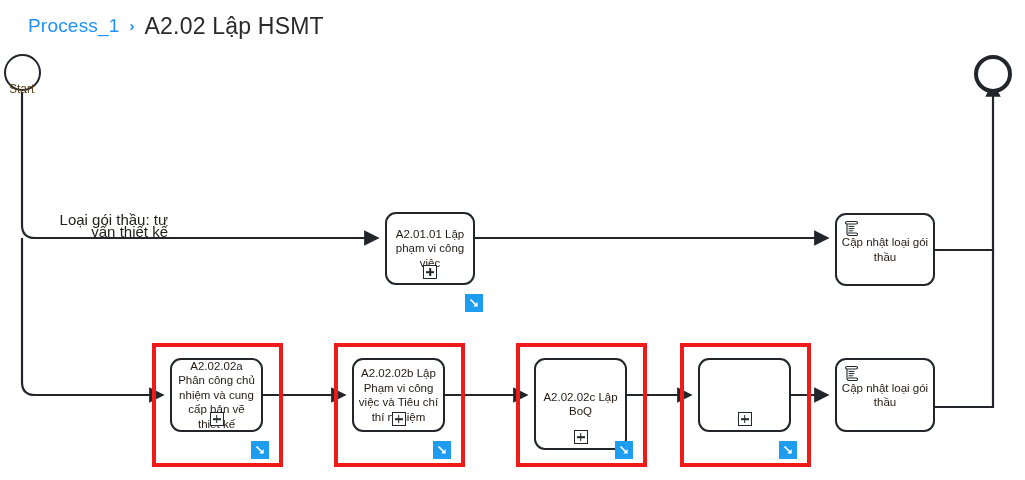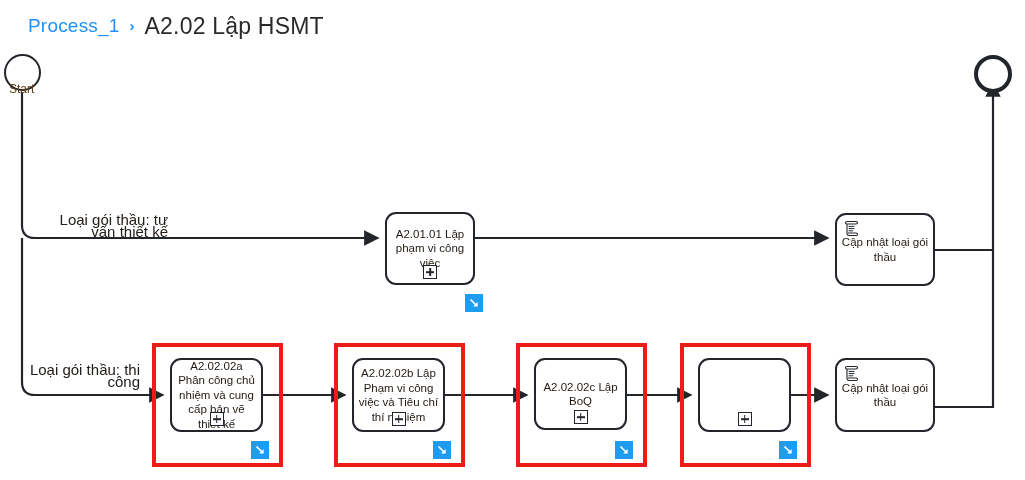--- a/index.html
+++ b/index.html
@@ -197,22 +197,20 @@
   </div>
 
   <div class="event event-start" style="left:4px; top:54px; width:37px; height:37px;"></div>
   <div class="event-label" style="left:9px; top:83px;">Start</div>
 
   <div class="event event-end" style="left:974px; top:55px; width:38px; height:38px;"></div>
 
   <div class="edge-label" style="left:38px; top:214px; width:130px;">Loại gói thầu: tư
 vấn thiết kế</div>
 
-  <div class="edge-label" style="left:10px; top:364px; width:130px;">Loại gói thầu: thi
-công</div>
 
   <div class="node" style="left:385px; top:212px; width:90px; height:73px;">
     <span class="node-label">A2.01.01 Lập phạm vi công việc</span>
     <span class="marker-subprocess"></span>
   </div>
   <div class="badge-drilldown" style="left:465px; top:294px;">
     <svg width="12" height="12" viewBox="0 0 12 12">
       <path d="M 2.5 2.5 L 9 9" stroke="#ffffff" stroke-width="1.7" fill="none"></path>
       <path d="M 9.6 9.6 L 5.1 9.6 L 9.6 5.1 Z" fill="#ffffff"></path>
     </svg>
@@ -236,21 +234,21 @@
     <span class="marker-subprocess"></span>
   </div>
   <div class="badge-drilldown" style="left:433px; top:441px;">
     <svg width="12" height="12" viewBox="0 0 12 12">
       <path d="M 2.5 2.5 L 9 9" stroke="#ffffff" stroke-width="1.7" fill="none"></path>
       <path d="M 9.6 9.6 L 5.1 9.6 L 9.6 5.1 Z" fill="#ffffff"></path>
     </svg>
   </div>
 
   <div class="highlight-rect" style="left:516px; top:343px; width:131px; height:124px;"></div>
-  <div class="node" style="left:534px; top:358px; width:93px; height:72px;">
+  <div class="node" style="left:534px; top:358px; width:93px; height:92px;">
     <span class="node-label">A2.02.02c Lập BoQ</span>
     <span class="marker-subprocess"></span>
   </div>
   <div class="badge-drilldown" style="left:615px; top:441px;">
     <svg width="12" height="12" viewBox="0 0 12 12">
       <path d="M 2.5 2.5 L 9 9" stroke="#ffffff" stroke-width="1.7" fill="none"></path>
       <path d="M 9.6 9.6 L 5.1 9.6 L 9.6 5.1 Z" fill="#ffffff"></path>
     </svg>
   </div>
 

